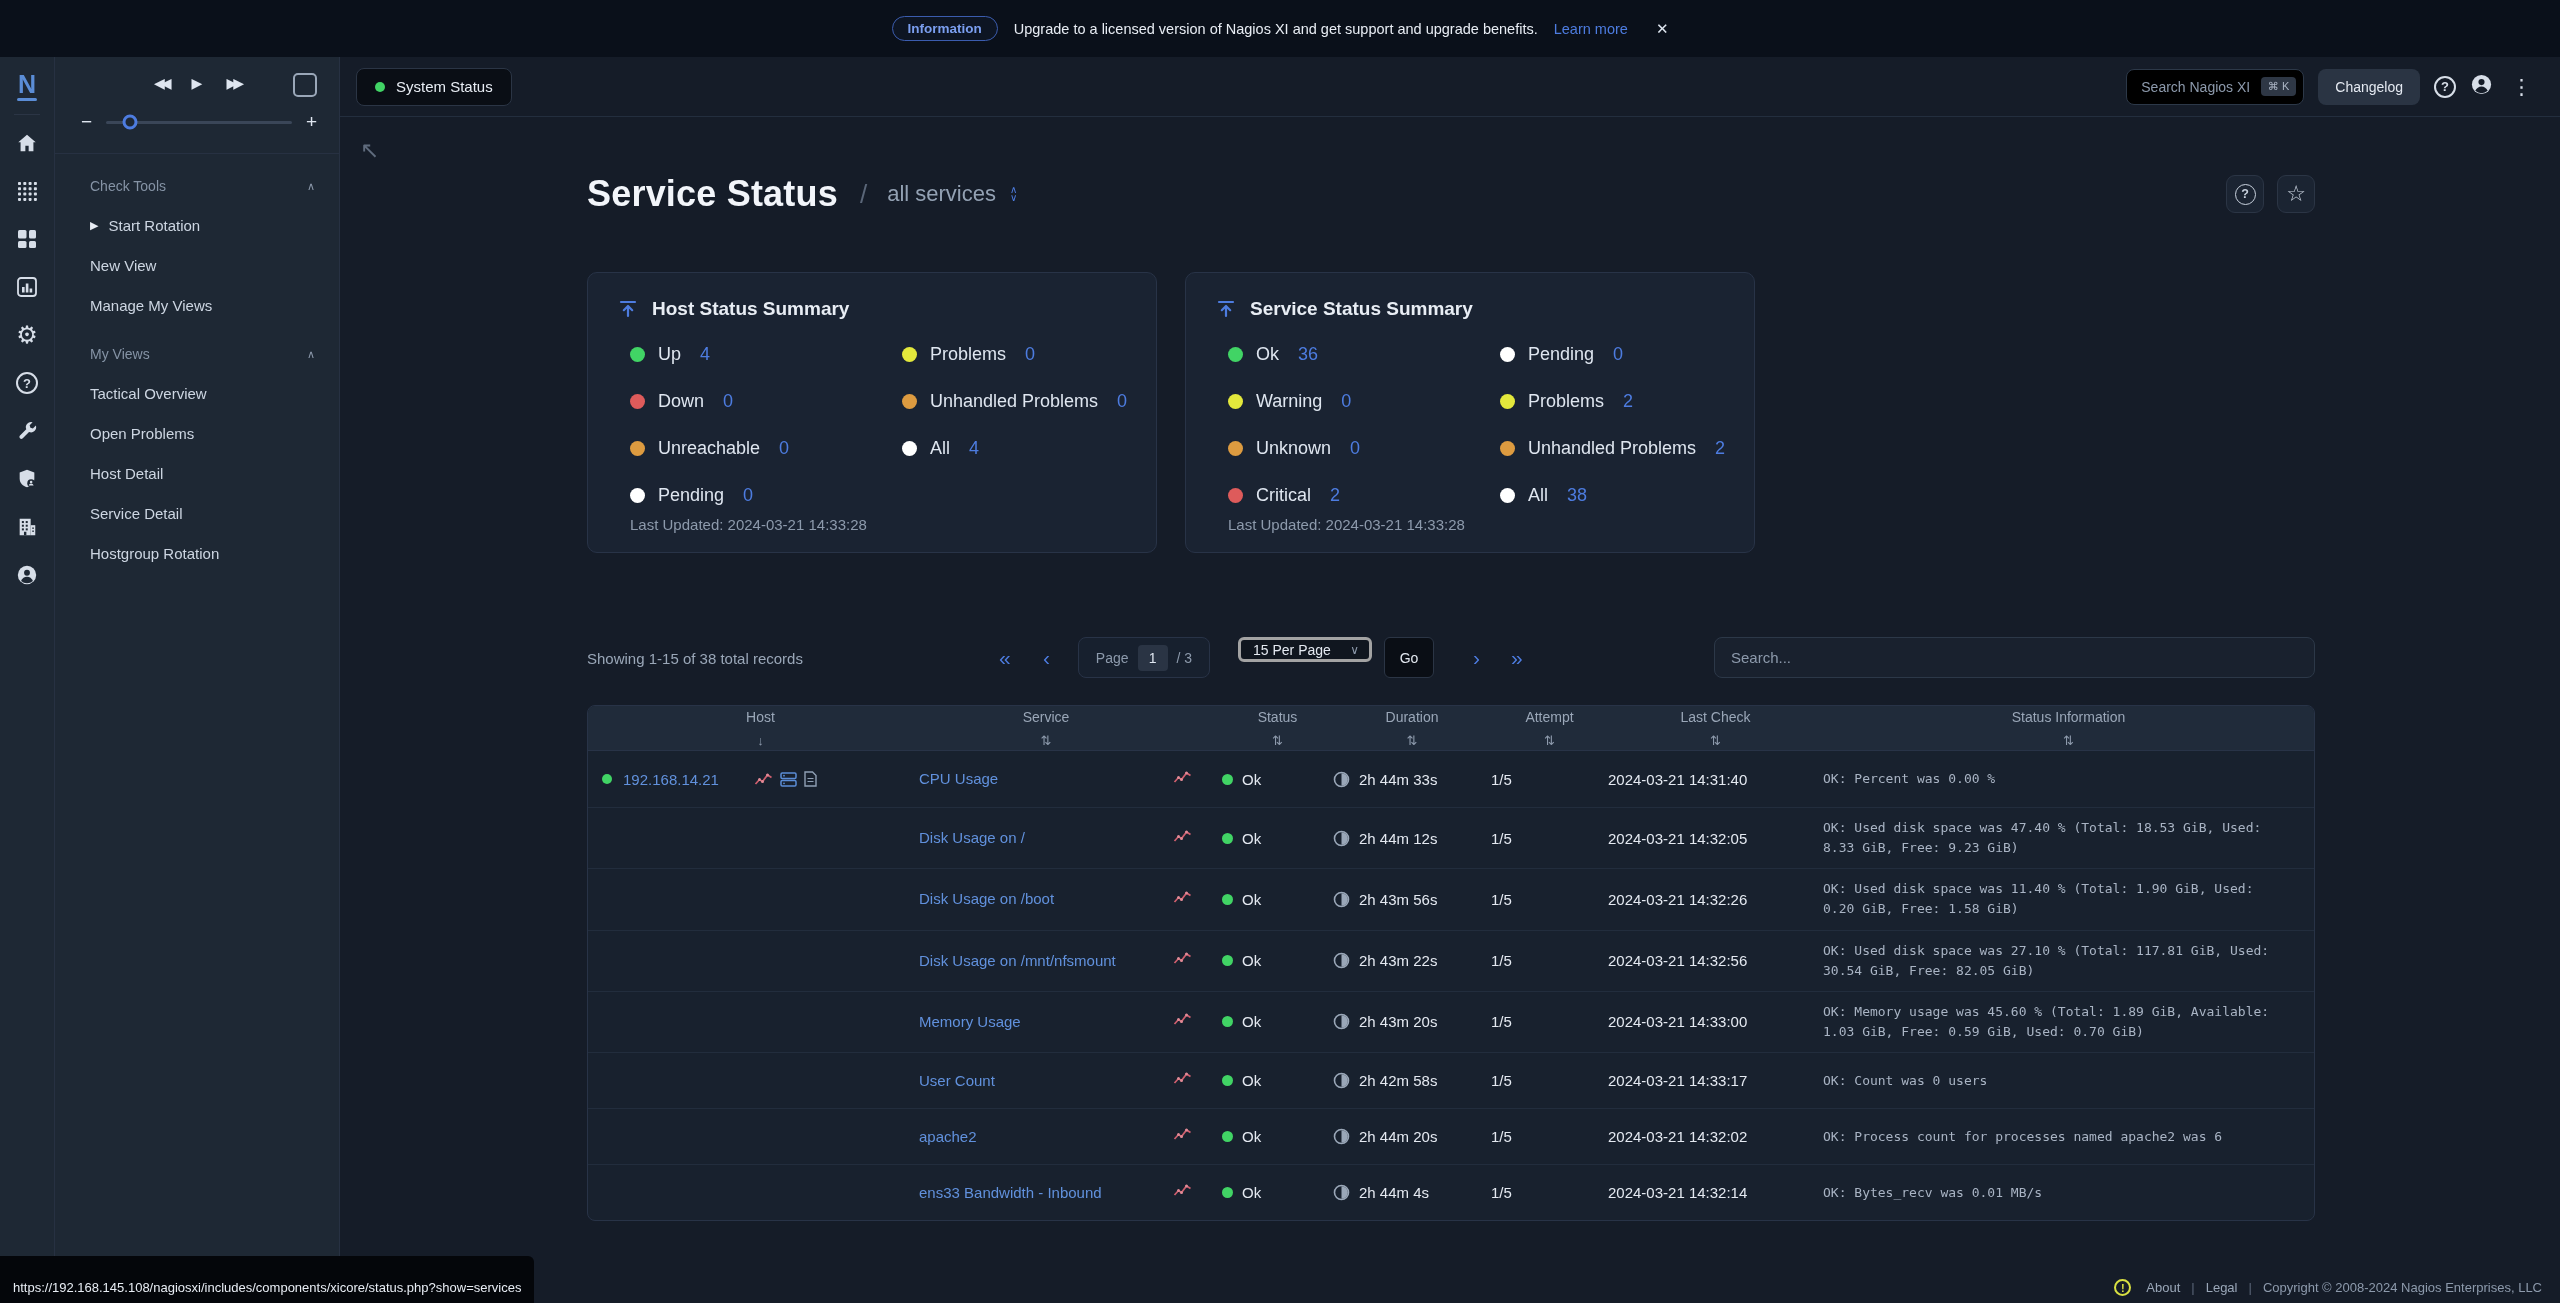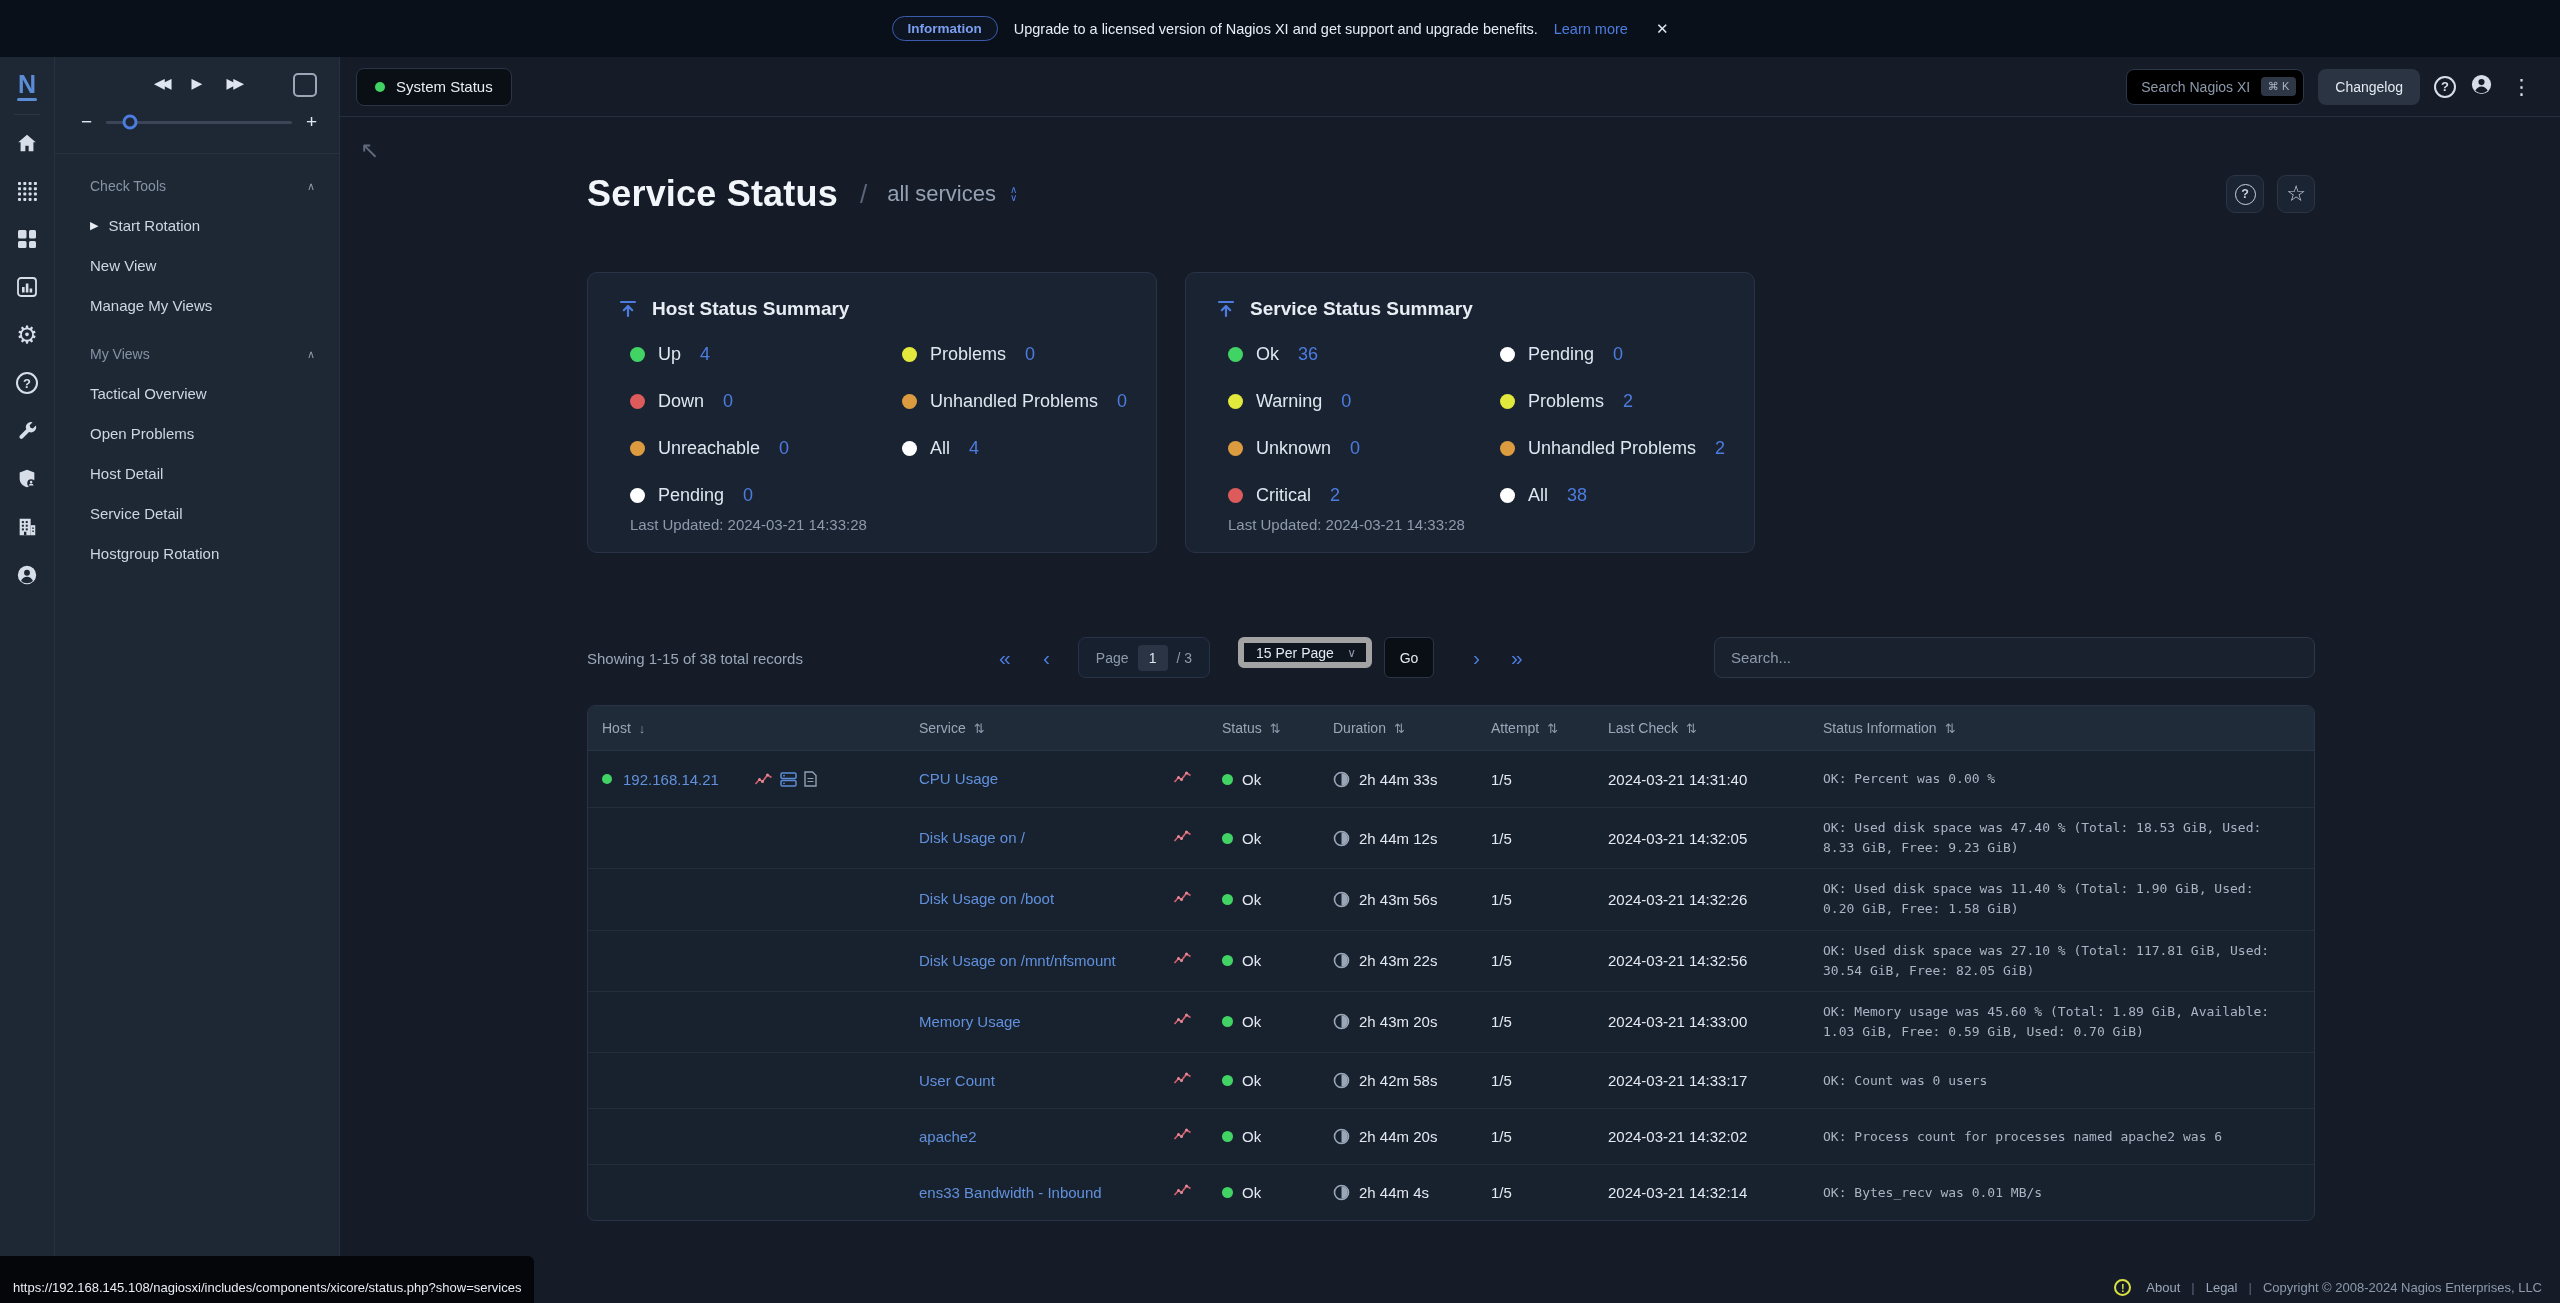--- a/index.html
+++ b/index.html
@@ -75,30 +75,30 @@
   .sum-label { font-size:18px; color:#dfe6f0; }
   .sum-value { font-size:18px; color:var(--accent_blue,#4d7ce0); margin-left:6px; }
   .last-updated { margin-top:auto; margin-left:12px; color:#8d9aac; font-size:15px; }
   
   .controls { margin-top:84px; position:relative; height:41px; width:1728px; }
   .showing { position:absolute; left:0; top:50%; transform:translateY(-50%); color:#9aa7b8; font-size:15px; }
   .pg-chevron { position:absolute; top:50%; transform:translateY(-50%); color:var(--accent_blue,#4d7ce0); font-size:21px; cursor:pointer; }
   .pg-first{left:412px;} .pg-prev{left:456px;} .pg-next{left:886px;} .pg-last{left:924px;}
   .page-group { position:absolute; left:491px; top:0; width:132px; height:41px; border:1px solid #283347; border-radius:8px; display:flex; align-items:center; justify-content:center; gap:9px; color:#8d9aac; font-size:14px; background:rgba(30,40,56,.35); }
   .page-input { width:30px; height:26px; background:#2a3444; border:none; border-radius:4px; text-align:center; color:#dfe6f0; font-size:14px; font-family:inherit; }
-  .per-page { position:absolute; left:651px; top:0; width:134px; height:31px; background:#10161f; border:6px solid #a3a3a3; border-radius:6px; display:flex; align-items:center; justify-content:space-between; padding:0 10px 0 12px; color:#e4e9f1; font-size:14px; cursor:pointer; }
+  .per-page { position:absolute; left:651px; top:0; width:134px; height:25px; background:#10161f; border:3px solid #a3a3a3; border-radius:6px; display:flex; align-items:center; justify-content:space-between; padding:0 10px 0 12px; color:#e4e9f1; font-size:14px; cursor:pointer; }
   .per-page .dd { color:#8d9aac; font-size:12px; }
   .go-btn { position:absolute; left:797px; top:0; width:50px; height:41px; background:#0a0e15; border:1px solid #2b3545; border-radius:6px; color:#e4e9f1; font-size:14px; display:flex; align-items:center; justify-content:center; cursor:pointer; }
   .tbl-search { position:absolute; right:0; top:0; width:601px; height:41px; background:#19212e; border:1px solid #2c3848; border-radius:8px; padding:0 16px; color:#dfe6f0; font-size:15px; font-family:inherit; }
   .tbl-search::placeholder { color:#8d9aac; }
   
   .table { margin-top:27px; width:1728px; border:1px solid #283347; border-radius:8px; overflow:hidden; background:#18212e; }
   .tgrid { display:grid; grid-template-columns:331px 254px 49px 111px 158px 117px 215px 1fr; align-items:center; }
   .thead { height:45px; background:#202b3a; color:#9aa7b8; font-size:14px; border-bottom:1px solid #283347; }
-  .th { display:flex; align-items:center; gap:8px; }
+  .th { display:flex; align-items:center; gap:8px;flex-direction:column; }
   .th-host { padding-left:14px; }
   .sort { font-size:13px; color:#8d9aac; cursor:pointer; }
   .trow { border-top:1px solid #222d3d; padding:10px 0; min-height:56px; }
   .trow:first-of-type { border-top:none; }
   .host-cell { padding-left:14px; display:flex; align-items:center; gap:11px; }
   .host-icons { display:flex; align-items:center; gap:7px; margin-left:24px; }
   .link { color:var(--link_blue,#6191dd); font-size:15px; cursor:pointer; }
   .status-cell { display:flex; align-items:center; gap:9px; color:#e4e9f1; font-size:15px; }
   .dur-cell { display:flex; align-items:center; gap:9px; color:#e4e9f1; font-size:15px; }
   .plain-cell { color:#e4e9f1; font-size:15px; }

